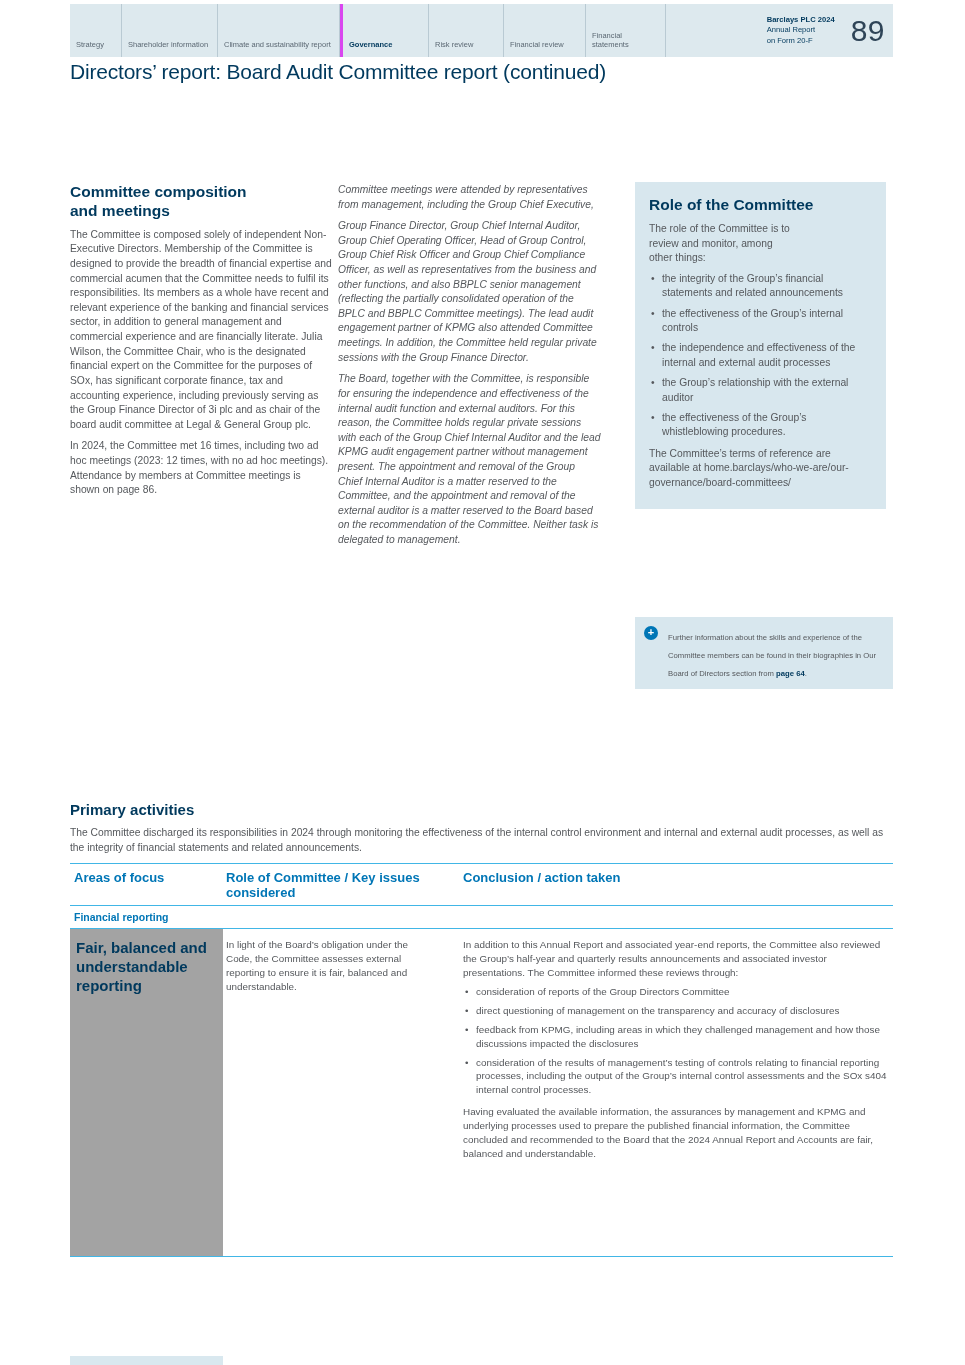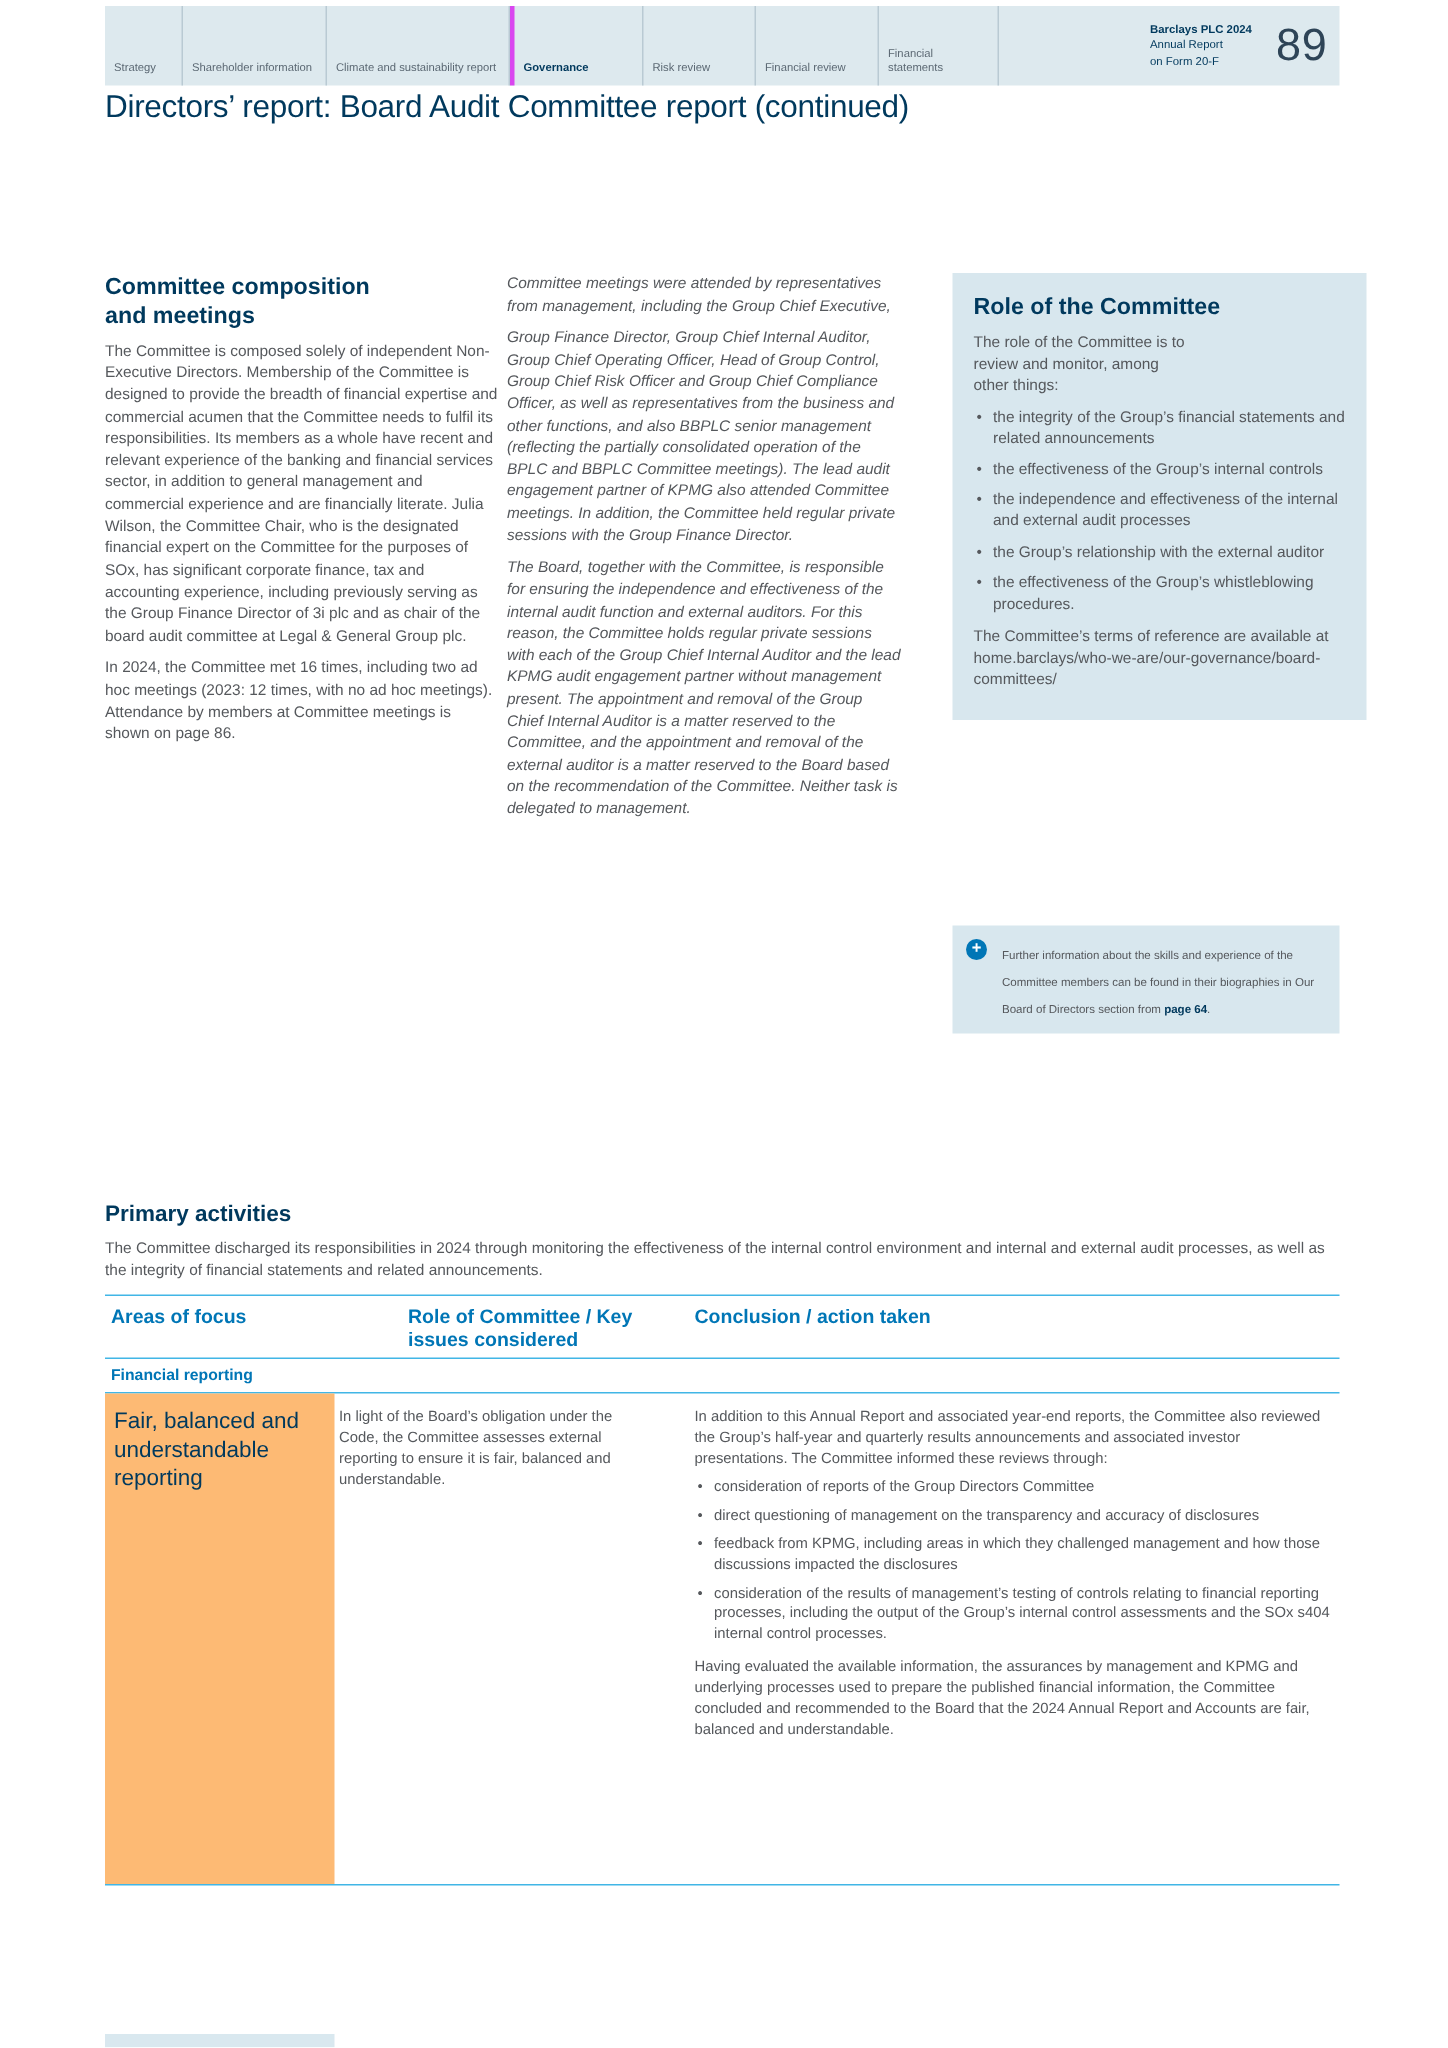--- a/index.html
+++ b/index.html
@@ -25,21 +25,21 @@
     font-size:21px; font-weight:400; color:#00395d; letter-spacing:-0.2px; }
 
   
   .h2 { font-size:15.5px; font-weight:bold; color:#00395d; line-height:1.22; white-space:pre-line; }
   .body-p { font-size:10.3px; line-height:1.42; color:#55585c; margin-top:7px; }
   .col1 { position:absolute; left:70px; top:183px; width:263px; }
   .col2 { position:absolute; left:338px; top:183px; width:263px;font-style:italic; }
   .col1 .h2 { margin-bottom:6px; }
 
   
-  .rolebox { position:absolute; left:635px; top:182px; width:276px;
+  .rolebox { position:absolute; left:635px; top:182px; width:251px;
     background:#d8e7ee; padding:14px 14px 18px 14px; }
   .rolebox .h2 { margin-bottom:7px; }
   .rolebox .intro { font-size:10.3px; line-height:1.42; color:#55585c; white-space:pre-line; }
   .blist { margin-top:6px; }
   .bullet { display:flex; font-size:10.3px; line-height:1.4; color:#55585c; margin:6px 0; }
   .bullet .mk { width:13px; flex:0 0 13px; padding-left:2px; }
   .rolebox .outro { font-size:10.3px; line-height:1.42; color:#55585c; margin-top:7px; }
 
   
   .note { position:absolute; left:635px; top:617px; width:258px; min-height:56px;
@@ -53,27 +53,27 @@
   .primary-h { position:absolute; left:70px; top:801px; font-size:15px; font-weight:bold; color:#00395d; }
   .primary-intro { position:absolute; left:70px; top:826px; width:823px;
     font-size:10.3px; line-height:1.45; color:#55585c; }
 
   
   .tbl { position:absolute; left:70px; top:863px; width:823px; border-top:1px solid #41b6e6; }
   .tbl-head { display:grid; grid-template-columns:153px 240px 1fr;
     border-bottom:1px solid #41b6e6; }
   .tbl-head > div { font-size:13px; font-weight:bold; color:#0076b6; padding:6px 0 5px 0; }
   .tbl-head .hc1 { padding-left:4px; }
-  .tbl-head .hc2 { padding-left:3px;margin-left:46px; }
+  .tbl-head .hc2 { padding-left:3px; }
   .tbl-section { font-size:10.5px; font-weight:bold; color:#0076b6;
     padding:5px 0 5px 4px; border-bottom:1px solid #41b6e6; }
   .tbl-row { display:grid; grid-template-columns:153px 240px 1fr;
     border-bottom:1px solid #41b6e6; min-height:328px; }
-  .cell-area { background:#fdba74; padding:9px 10px 0 6px;
-    font-size:15px; font-weight:normal; color:#00395d; line-height:1.28; }
+  .cell-area { background:#a3a3a3; padding:9px 10px 0 6px;
+    font-size:15px; font-weight:bold; color:#00395d; line-height:1.28; }
   .cell-role { padding:9px 26px 0 3px; font-size:9.9px; line-height:1.42; color:#55585c; }
   .cell-conc { padding:9px 2px 12px 0; font-size:9.9px; line-height:1.42; color:#55585c; }
   .cell-conc .cp { margin-top:8px; }
   .cell-conc .cp.first { margin-top:0; }
   .cell-conc .bullet { font-size:9.9px; margin:5px 0; }
 
   .peek { position:absolute; left:70px; top:1356px; width:153px; height:9px; background:#d9e8ef; }
 </style>
 </head>
 <body>

